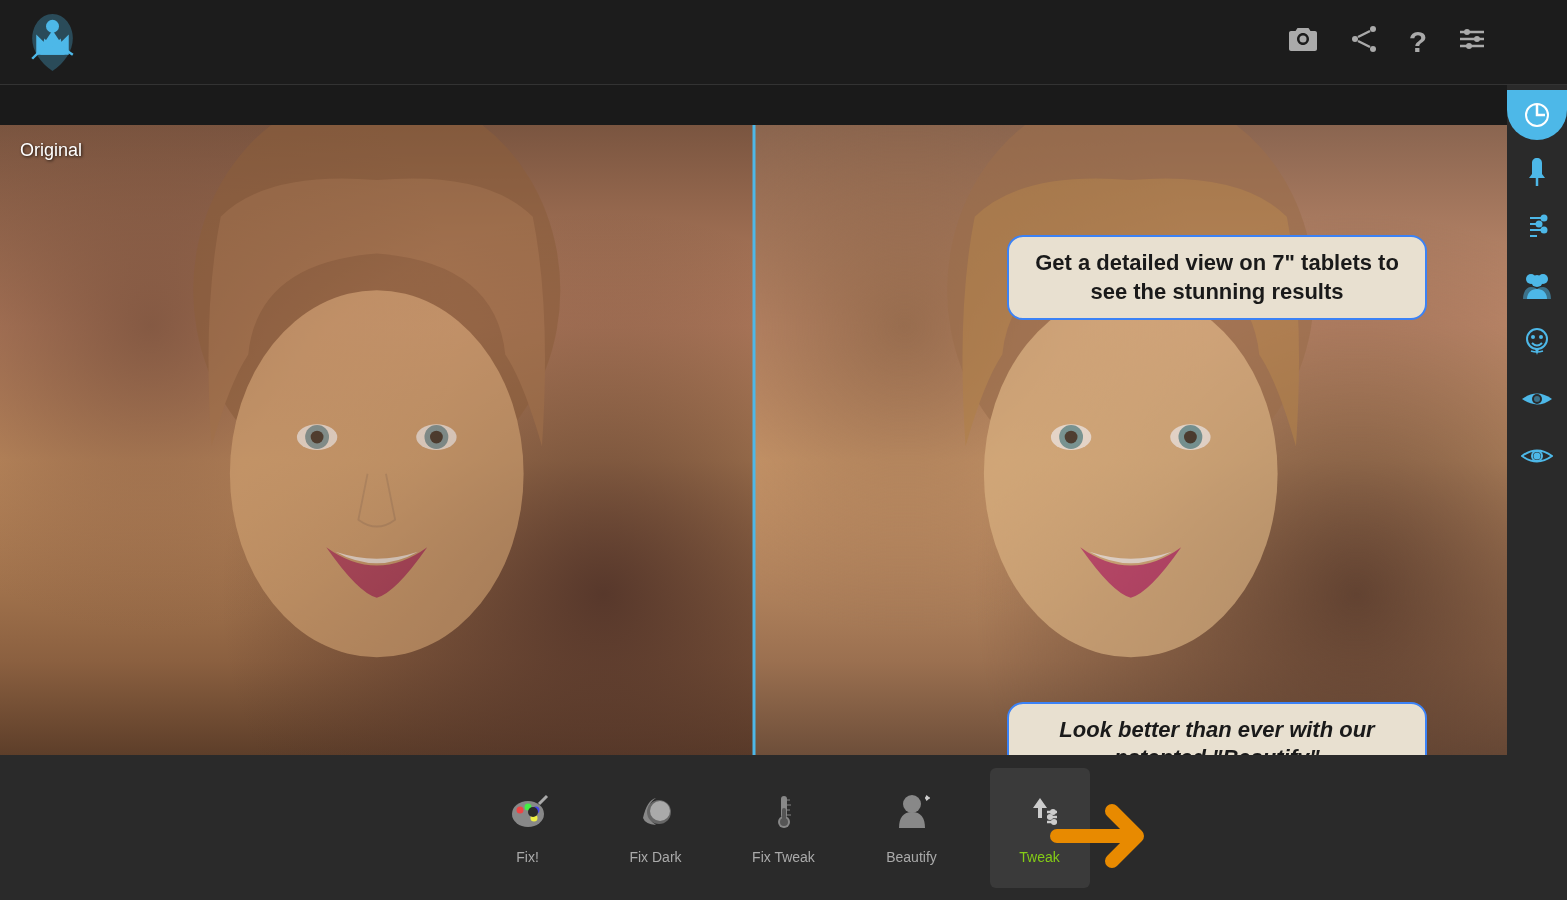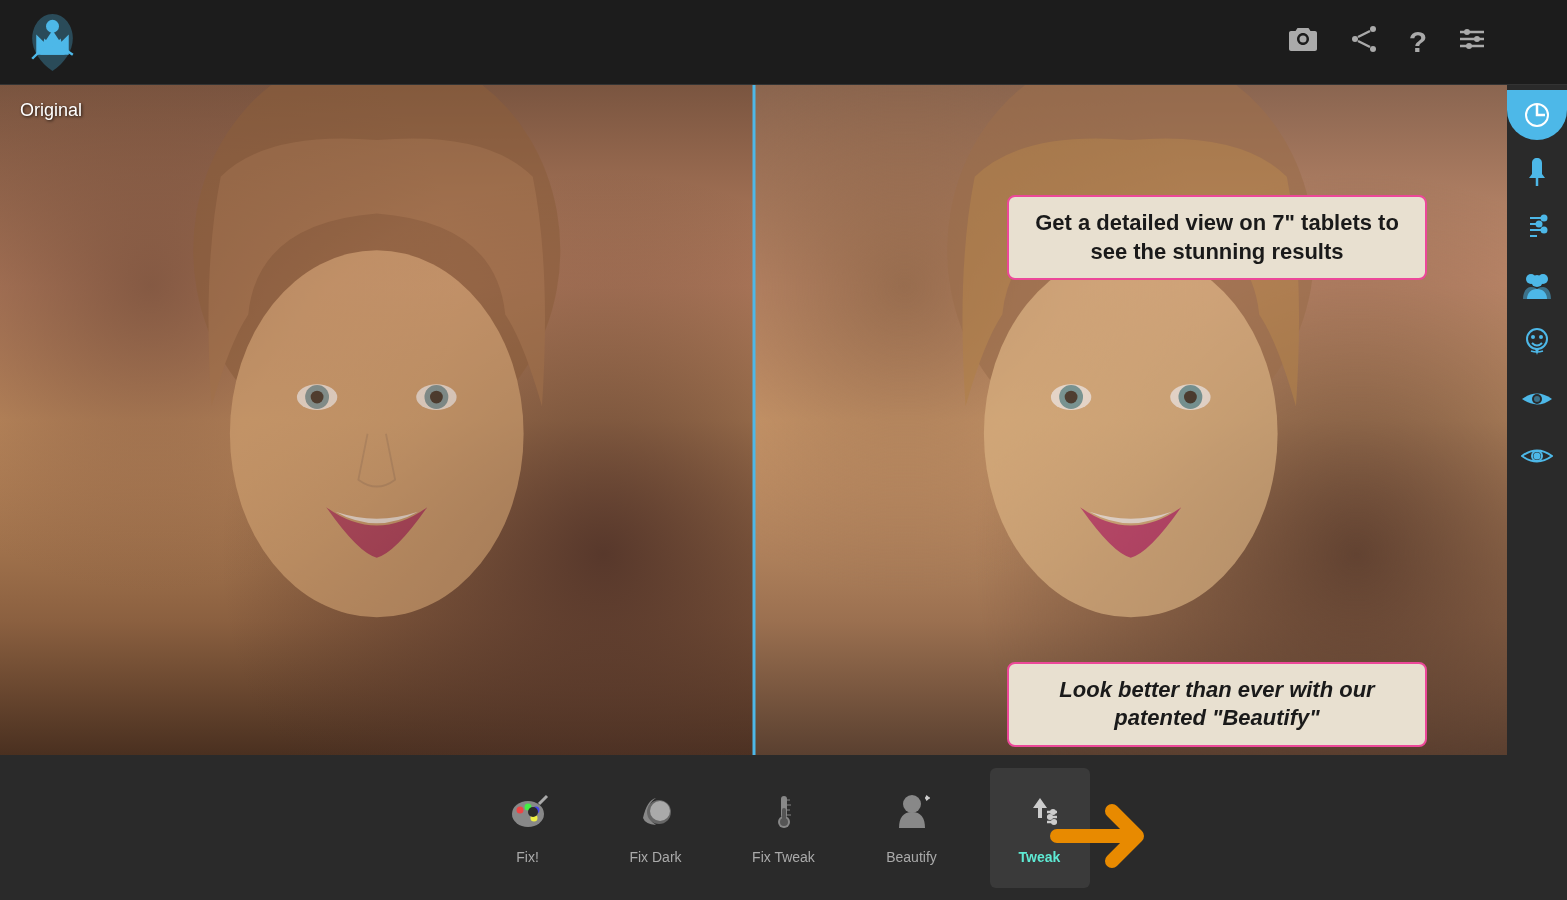--- a/index.html
+++ b/index.html
@@ -55,20 +55,21 @@
       overflow: hidden;
     }
 
     
     #image-area {
       position: relative;
       width: 100%;
       height: 100%;
       background: #555;
       overflow: hidden;
+      margin-top: 40px;
     }
 
     
     #left-half {
       position: absolute;
       top: 0; left: 0;
       width: 50%;
       height: 100%;
       background: linear-gradient(135deg, #8b6347 0%, #c4956a 20%, #d4a574 40%, #b8855c 60%, #7a5540 80%, #5c4035 100%);
       overflow: hidden;
@@ -104,22 +105,22 @@
       color: white;
       font-size: 18px;
       z-index: 6;
       text-shadow: 1px 1px 3px rgba(0,0,0,0.8);
     }
 
     
     .tooltip-box {
       position: absolute;
       background: #e8e0d0;
-      border: 2px solid #ec4899;
-      border-radius: 8px;
+      border: 2px solid #3b82f6;
+      border-radius: 16px;
       padding: 12px 16px;
       z-index: 20;
       max-width: 420px;
     }
 
     .tooltip-box p {
       font-size: 22px;
       font-weight: bold;
       color: #1a1a1a;
       line-height: 1.3;
@@ -206,22 +207,21 @@
       font-size: 14px;
       color: #aaa;
       text-align: center;
     }
 
     .tool-btn.active .tool-icon {
       color: #ccc;
     }
 
     .tool-btn.active .tool-label {
-      color: #5eead4;
-      font-weight: bold;
+      color: #84cc16;
     }
 
     
     #arrow-indicator {
       position: absolute;
       bottom: 20px;
       right: 400px;
       z-index: 15;
     }
 

